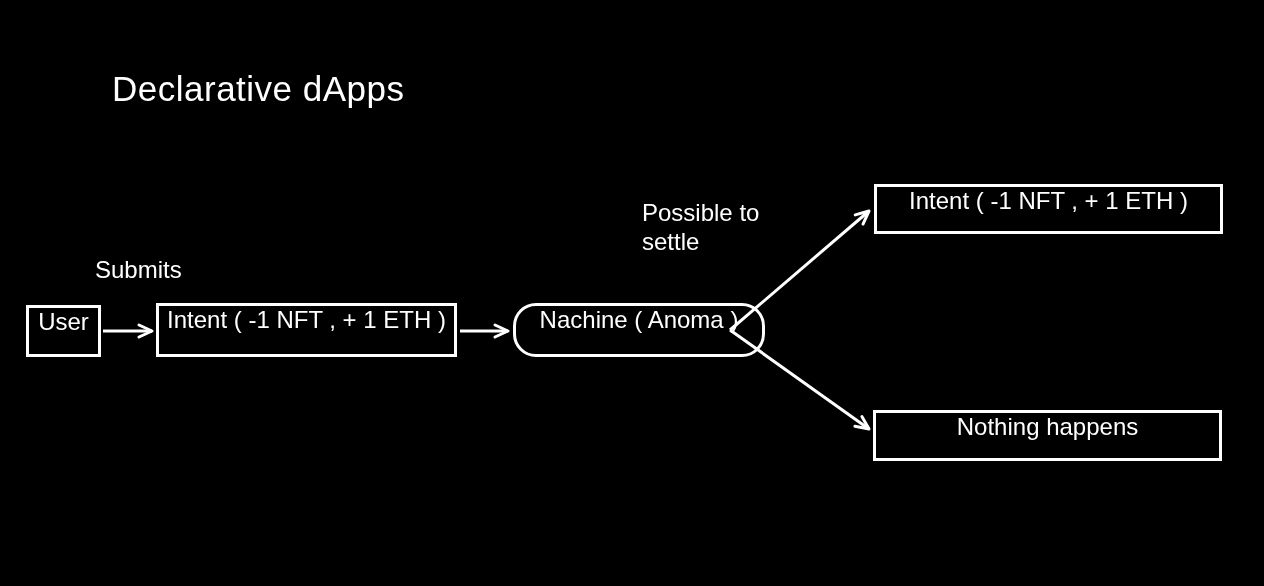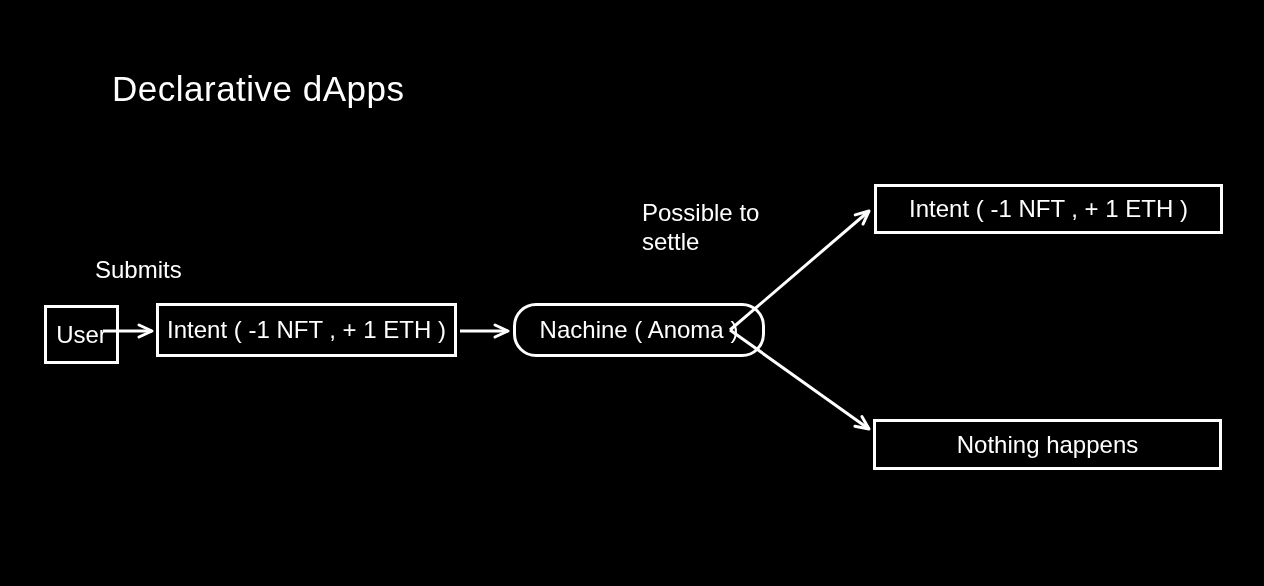--- a/index.html
+++ b/index.html
@@ -25,30 +25,29 @@
     font-weight: 400;
     letter-spacing: 0.5px;
     white-space: nowrap;
   }
   .box {
     position: absolute;
     box-sizing: border-box;
     border: 3px solid #ffffff;
     background: #000000;
     display: flex;
-    align-items: center;
     justify-content: center;
     font-size: 24px;
     white-space: nowrap;
   }
-  .box-user    { left: 44px;  top: 305px; width: 75px;  height: 59px; }
+  .box-user    { left: 26px;  top: 305px; width: 75px;  height: 52px; }
   .box-intent1 { left: 156px; top: 303px; width: 301px; height: 54px; }
   .box-machine { left: 513px; top: 303px; width: 252px; height: 54px; border-radius: 23px; }
   .box-intent2 { left: 874px; top: 184px; width: 349px; height: 50px; }
-  .box-nothing { left: 873px; top: 410px; width: 349px; height: 51px; margin-top: 9px; }
+  .box-nothing { left: 873px; top: 410px; width: 349px; height: 51px; }
   .label {
     position: absolute;
     font-size: 24px;
     line-height: 29px;
     white-space: pre-line;
   }
   .label-submits     { left: 95px;  top: 255px; }
   .label-possible    { left: 642px; top: 198px; width: 205px; text-align: left; }
   .label-notpossible { left: 642px; top: 400px; width: 205px; text-align: center; }
   .arrows {

